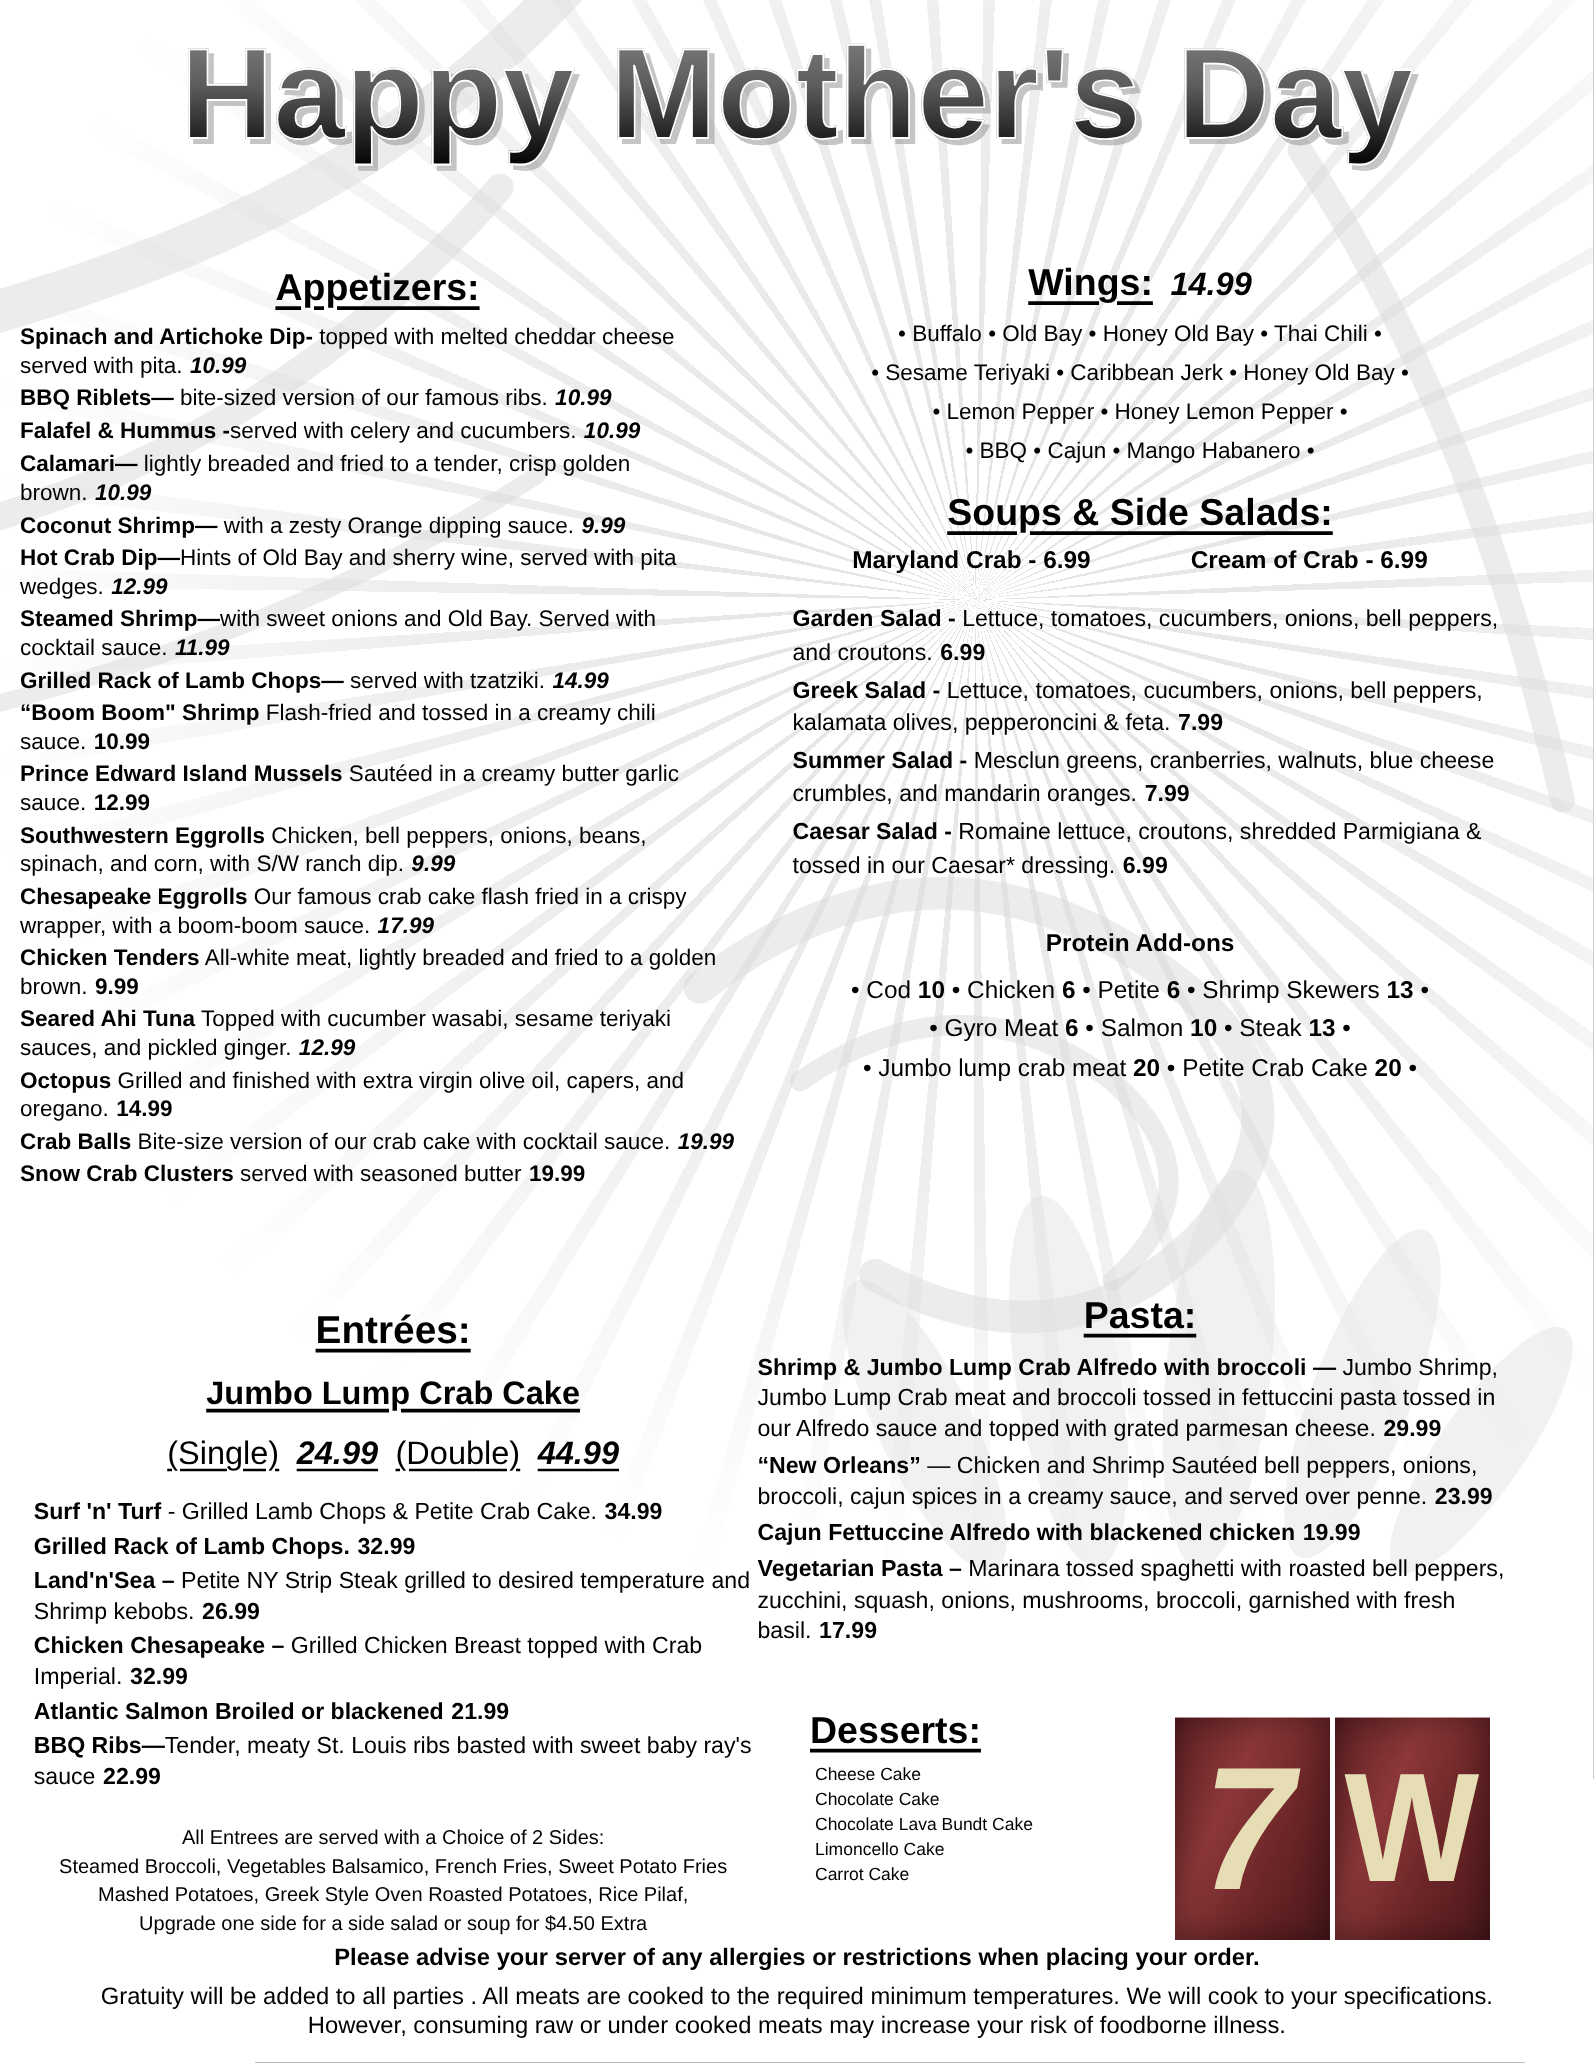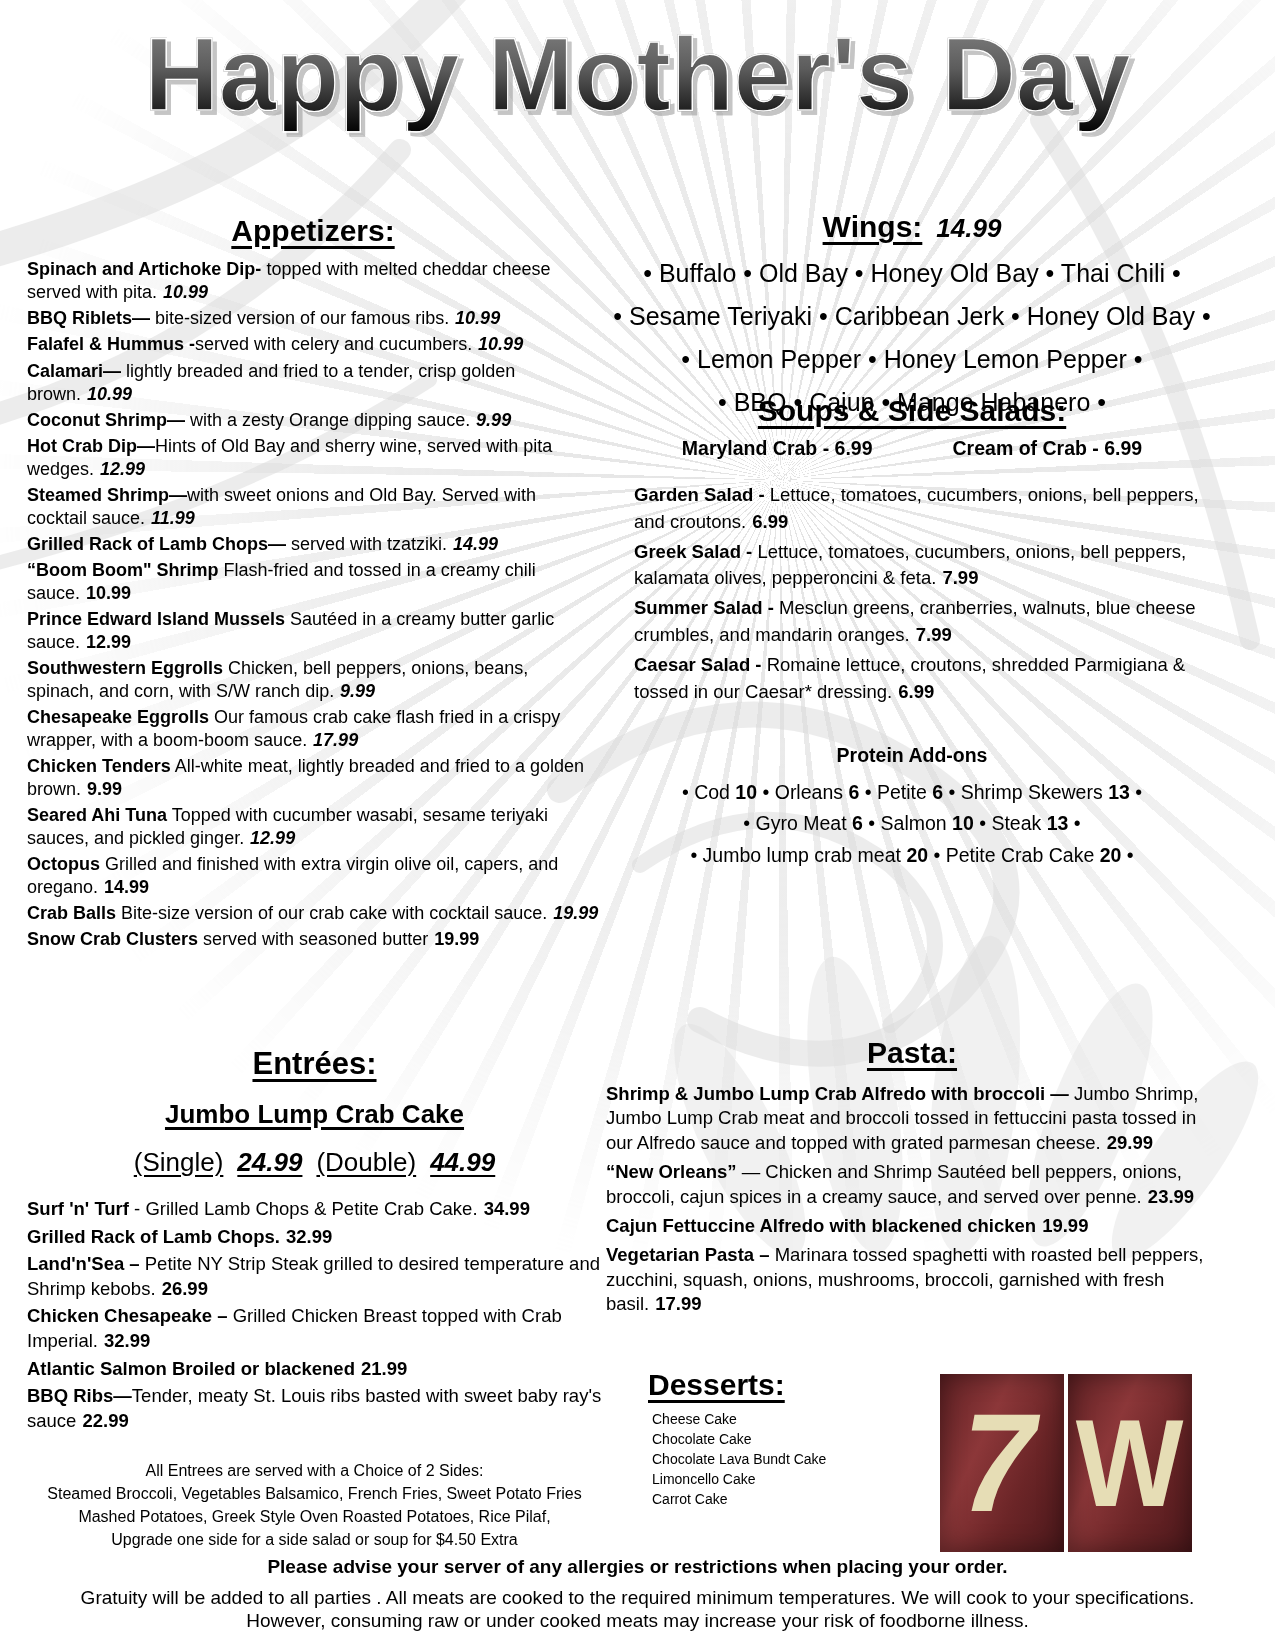--- a/index.html
+++ b/index.html
@@ -40,28 +40,28 @@
     font-size:30px; font-weight:bold; margin:0;
     text-decoration:underline; text-decoration-thickness:2.5px; text-underline-offset:5px;
   }
   .item { margin-bottom:3px; }
   .item .n { font-weight:bold; }
   .item .p { font-weight:bold; margin-left:.33em; }
   .item .p.ital { font-style:italic; }
   .bseg { font-weight:bold; }
 
   
-  .appetizers { position:absolute; left:27px; top:212px; width:572px; font-size:18px; line-height:1.28; }
+  .appetizers { position:absolute; left:16px; top:212px; width:572px; font-size:18px; line-height:1.28; }
   .appetizers .h { display:block; text-align:center; margin-bottom:8px; }
 
   
   .wings { position:absolute; left:612px; top:210px; width:600px; text-align:center; }
   .wings .h { display:inline; }
   .wings-price { font-size:26px; font-weight:bold; font-style:italic; margin-left:14px; }
-  .wings-lines { margin-top:8px; font-size:25px; line-height:1.72; }
+  .wings-lines { margin-top:8px; font-size:18px; line-height:1.72; }
 
   
   .soups { position:absolute; left:612px; top:394px; width:600px; }
   .soups .h { display:block; text-align:center; }
   .soup-line { display:flex; justify-content:center; gap:80px; font-weight:bold; font-size:19.5px; margin-top:9px; }
   .salads { margin-top:22px; padding-left:22px; font-size:18.5px; line-height:1.45; }
   .dressings { text-align:center; font-size:18.5px; line-height:1.6; margin-top:12px; }
   .protein-h { text-align:center; font-size:19.5px; font-weight:bold; margin:38px 0 10px 0; }
   .protein-line { text-align:center; font-size:19.5px; line-height:1.62; }
 
@@ -174,21 +174,21 @@
       <div class="salads">
 
       <div class="item"><b class="n">Garden Salad -</b><span class="d"> Lettuce, tomatoes, cucumbers, onions, bell peppers, and croutons.</span><b class="p">6.99</b></div>
           <div class="item"><b class="n">Greek Salad -</b><span class="d"> Lettuce, tomatoes, cucumbers, onions, bell peppers, kalamata olives, pepperoncini &amp; feta.</span><b class="p">7.99</b></div>
           <div class="item"><b class="n">Summer Salad -</b><span class="d"> Mesclun greens, cranberries, walnuts, blue cheese crumbles, and mandarin oranges.</span><b class="p">7.99</b></div>
           <div class="item"><b class="n">Caesar Salad -</b><span class="d"> Romaine lettuce, croutons, shredded Parmigiana &amp; tossed in our Caesar* dressing.</span><b class="p">6.99</b></div>
         </div>
       <div class="protein-h">Protein Add-ons</div>
       <div>
 
-      <div class="protein-line"><span>•  Cod </span><span class="bseg">10</span><span>  • Orleans </span><span class="bseg">6</span><span> • Petite </span><span class="bseg">6</span><span> • Shrimp Skewers </span><span class="bseg">13</span><span> •</span></div>
+      <div class="protein-line"><span>•  Cod </span><span class="bseg">10</span><span>  • Chicken </span><span class="bseg">6</span><span> • Petite </span><span class="bseg">6</span><span> • Shrimp Skewers </span><span class="bseg">13</span><span> •</span></div>
           <div class="protein-line"><span>•  Gyro Meat </span><span class="bseg">6</span><span> •  Salmon </span><span class="bseg">10</span><span> •  Steak </span><span class="bseg">13</span><span> •</span></div>
           <div class="protein-line"><span>•  Jumbo lump crab meat </span><span class="bseg">20</span><span> •  Petite Crab Cake </span><span class="bseg">20</span><span> •</span></div>
         </div>
     </section>
 
     <section class="entrees">
       <span class="h">Entrées:</span>
       <div class="entrees-sub">Jumbo Lump Crab Cake</div>
       <div class="single-line">
         <span class="u">(Single)</span><span class="u pr">24.99</span><span class="u">(Double)</span><span class="u pr">44.99</span>

